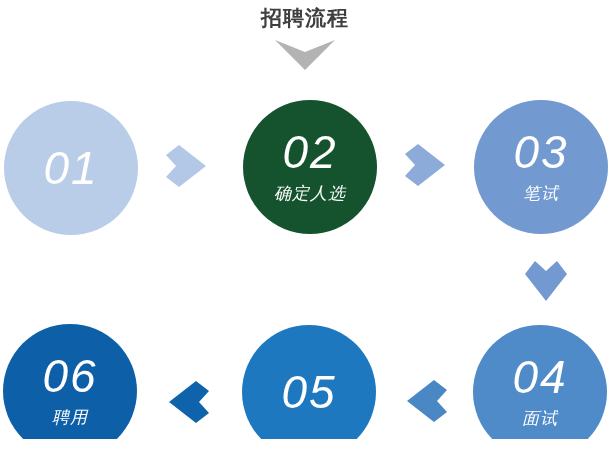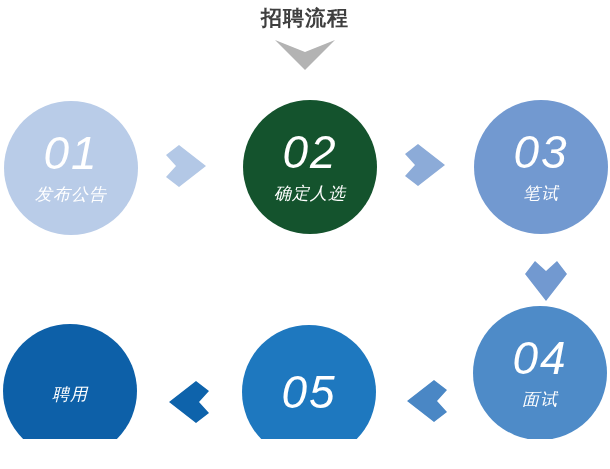--- a/index.html
+++ b/index.html
@@ -16,21 +16,21 @@
   .step {
     position:absolute; width:134px; height:134px; border-radius:50%;
     display:flex; flex-direction:column; align-items:center; justify-content:center;
     color:#ffffff; text-align:center;font-style:italic;
   }
   .step .num { font-size:46px; font-weight:300; line-height:1; letter-spacing:2px; }
   .step .lbl { font-size:17px; margin-top:7px; letter-spacing:1px; }
   .s1 { left:4px;   top:101px; }
   .s2 { left:243px; top:100px; }
   .s3 { left:474px; top:100px; }
-  .s4 { left:473px; top:306px; }
+  .s4 { left:473px; top:325px; }
   .s5 { left:242px; top:325px; }
   .s6 { left:3px;   top:324px; }
   .arrow { position:absolute; width:40px; height:42px; }
   .a1 { left:166px; top:145px; }
   .a2 { left:405px; top:144px; }
   .a3 { left:526px; top:260px; transform:rotate(90deg); }
   .a4 { left:407px; top:380px; transform:rotate(180deg); }
   .a5 { left:169px; top:381px; transform:rotate(180deg); }
   svg { display:block; }
 </style>
@@ -42,38 +42,38 @@
   <div class="title" style="color: rgb(63, 63, 63);">招聘流程</div>
 
   <div class="chevron-down">
     <svg viewBox="0 0 60 30" width="60" height="30">
       <polygon points="0,0 30,12 60,0 30,30" fill="#b3b3b3"></polygon>
     </svg>
   </div>
 
   <div class="step s1" style="background-color: rgb(185, 204, 232);">
     <div class="num">01</div>
-    <div class="lbl">发布公告</div>
   </div>
   <div class="step s2" style="background-color: #14532d;">
     <div class="num">02</div>
     <div class="lbl">确定人选</div>
   </div>
   <div class="step s3" style="background-color: rgb(114, 153, 208);">
     <div class="num">03</div>
     <div class="lbl">笔试</div>
   </div>
   <div class="step s4" style="background-color: rgb(78, 139, 200);">
     <div class="num">04</div>
     <div class="lbl">面试</div>
   </div>
   <div class="step s5" style="background-color: rgb(30, 120, 191);">
     <div class="num">05</div>
   </div>
   <div class="step s6" style="background-color: rgb(13, 96, 168);">
+    <div class="num">06</div>
     <div class="lbl">聘用</div>
   </div>
 
   <div class="arrow a1">
     <svg viewBox="0 0 40 42" width="40" height="42">
       <polygon points="13,0 40,21 13,42 0,32 10,21 0,10" fill="#b3c8e6"></polygon>
     </svg>
   </div>
   <div class="arrow a2">
     <svg viewBox="0 0 40 42" width="40" height="42">

